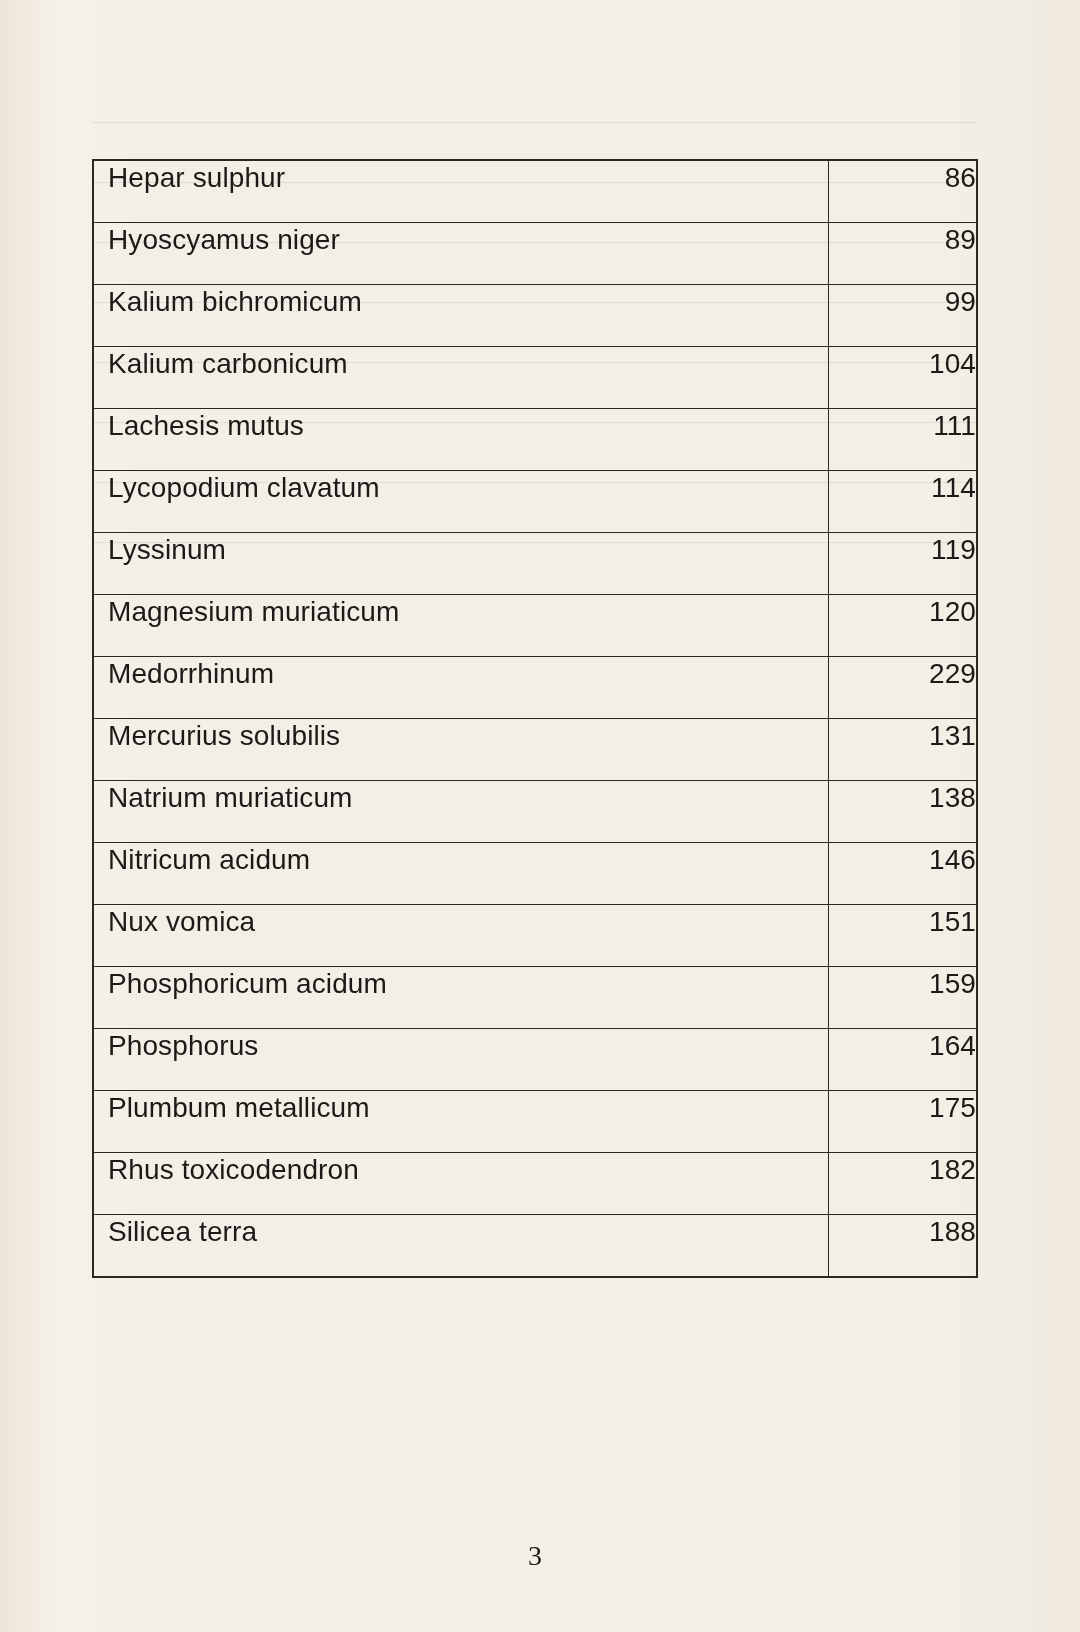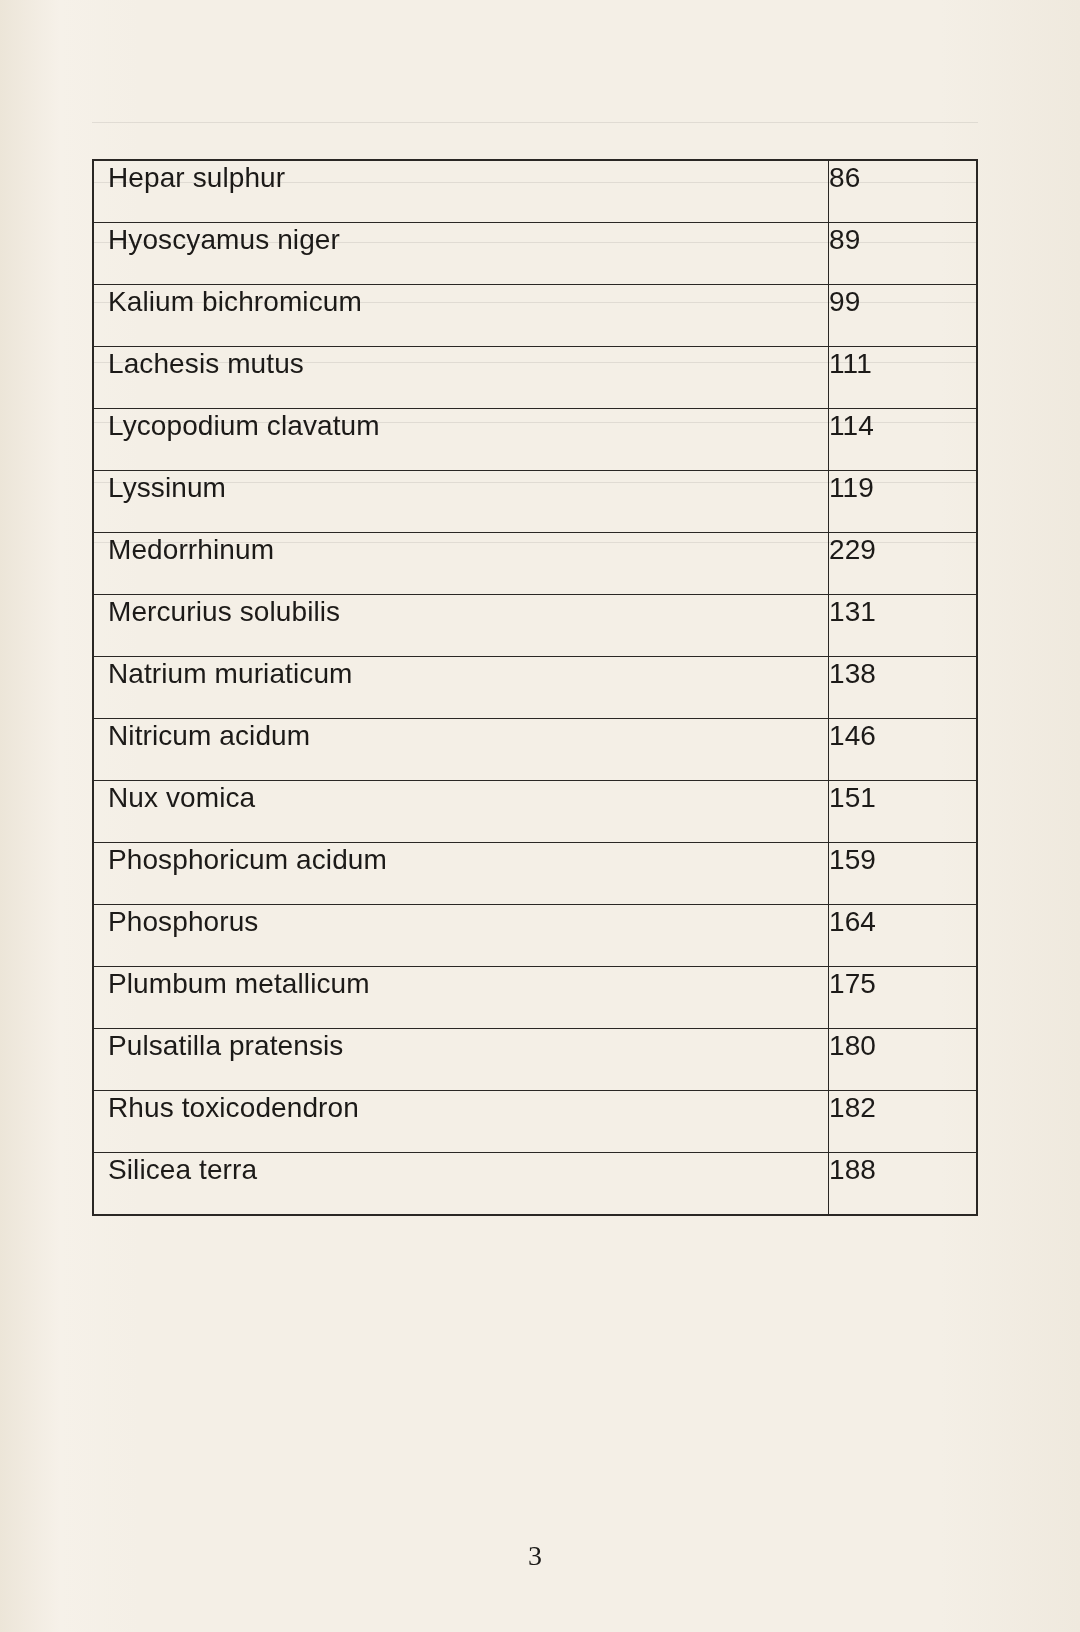--- a/index.html
+++ b/index.html
@@ -56,21 +56,21 @@
       line-height: 30px;
       letter-spacing: 0.1px;
     }
     .toc-table td.name {
       width: 720px;
       padding-left: 14px;
       padding-top: 2px;
       border-right: 1.6px solid #2a2724;
     }
     .toc-table td.page-num {
-      text-align: left;
+      text-align: right;
       padding-top: 2px;
       padding-left: 0;
     }
     .page-number {
       position: absolute;
       left: 0;
       width: 1070px;
       top: 1528px;
       text-align: center;
       font-family: "Liberation Serif", "DejaVu Serif", serif;
@@ -102,30 +102,38 @@
       </tr>
       <tr>
         <td class="name">Hyoscyamus niger</td>
         <td class="page-num">89</td>
       </tr>
       <tr>
         <td class="name">Kalium bichromicum</td>
         <td class="page-num">99</td>
       </tr>
       <tr>
+        <td class="name">Kalium carbonicum</td>
+        <td class="page-num">104</td>
+      </tr>
+      <tr>
         <td class="name">Lachesis mutus</td>
         <td class="page-num">111</td>
       </tr>
       <tr>
         <td class="name">Lycopodium clavatum</td>
         <td class="page-num">114</td>
       </tr>
       <tr>
         <td class="name">Lyssinum</td>
         <td class="page-num">119</td>
+      </tr>
+      <tr>
+        <td class="name">Magnesium muriaticum</td>
+        <td class="page-num">120</td>
       </tr>
       <tr>
         <td class="name">Medorrhinum</td>
         <td class="page-num">229</td>
       </tr>
       <tr>
         <td class="name">Mercurius solubilis</td>
         <td class="page-num">131</td>
       </tr>
       <tr>
@@ -146,24 +154,20 @@
       </tr>
       <tr>
         <td class="name">Phosphorus</td>
         <td class="page-num">164</td>
       </tr>
       <tr>
         <td class="name">Plumbum metallicum</td>
         <td class="page-num">175</td>
       </tr>
       <tr>
-        <td class="name">Pulsatilla pratensis</td>
-        <td class="page-num">180</td>
-      </tr>
-      <tr>
         <td class="name">Rhus toxicodendron</td>
         <td class="page-num">182</td>
       </tr>
       <tr>
         <td class="name">Silicea terra</td>
         <td class="page-num">188</td>
       </tr>
     </tbody>
   </table>
 

